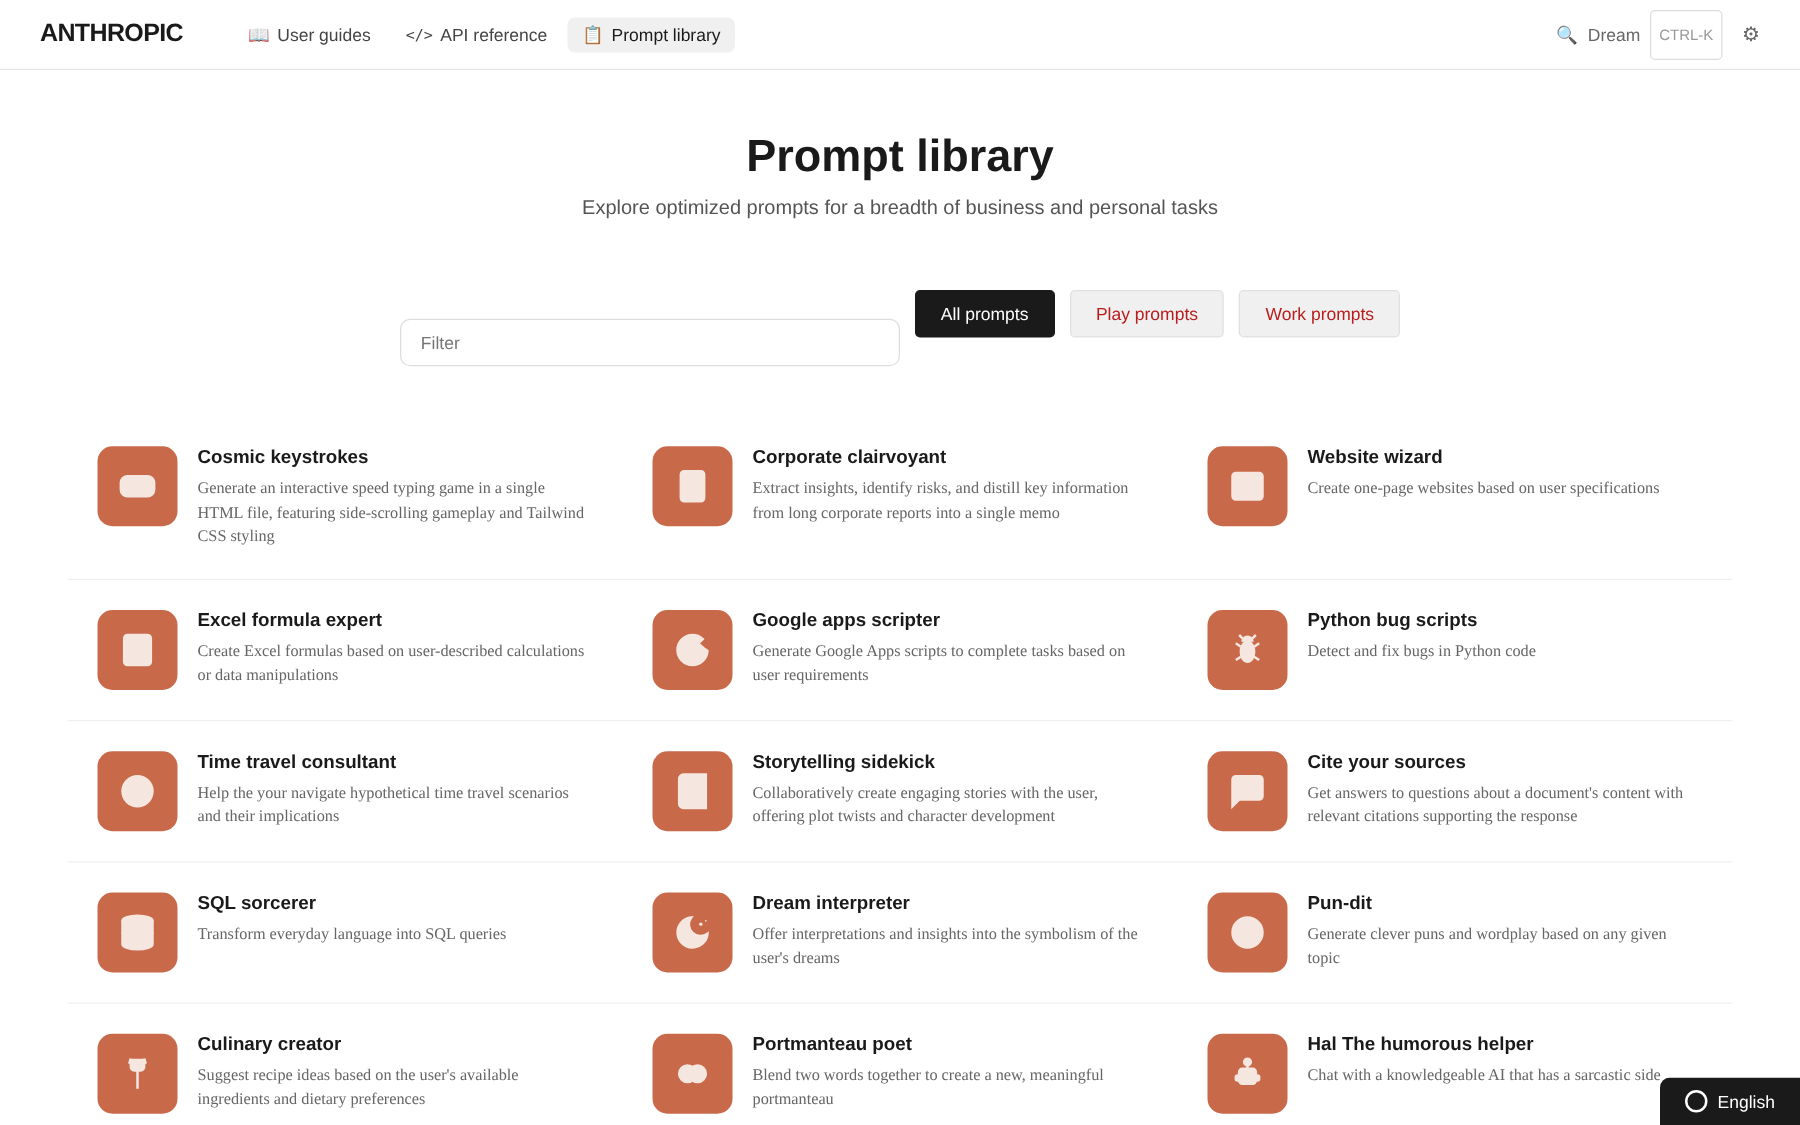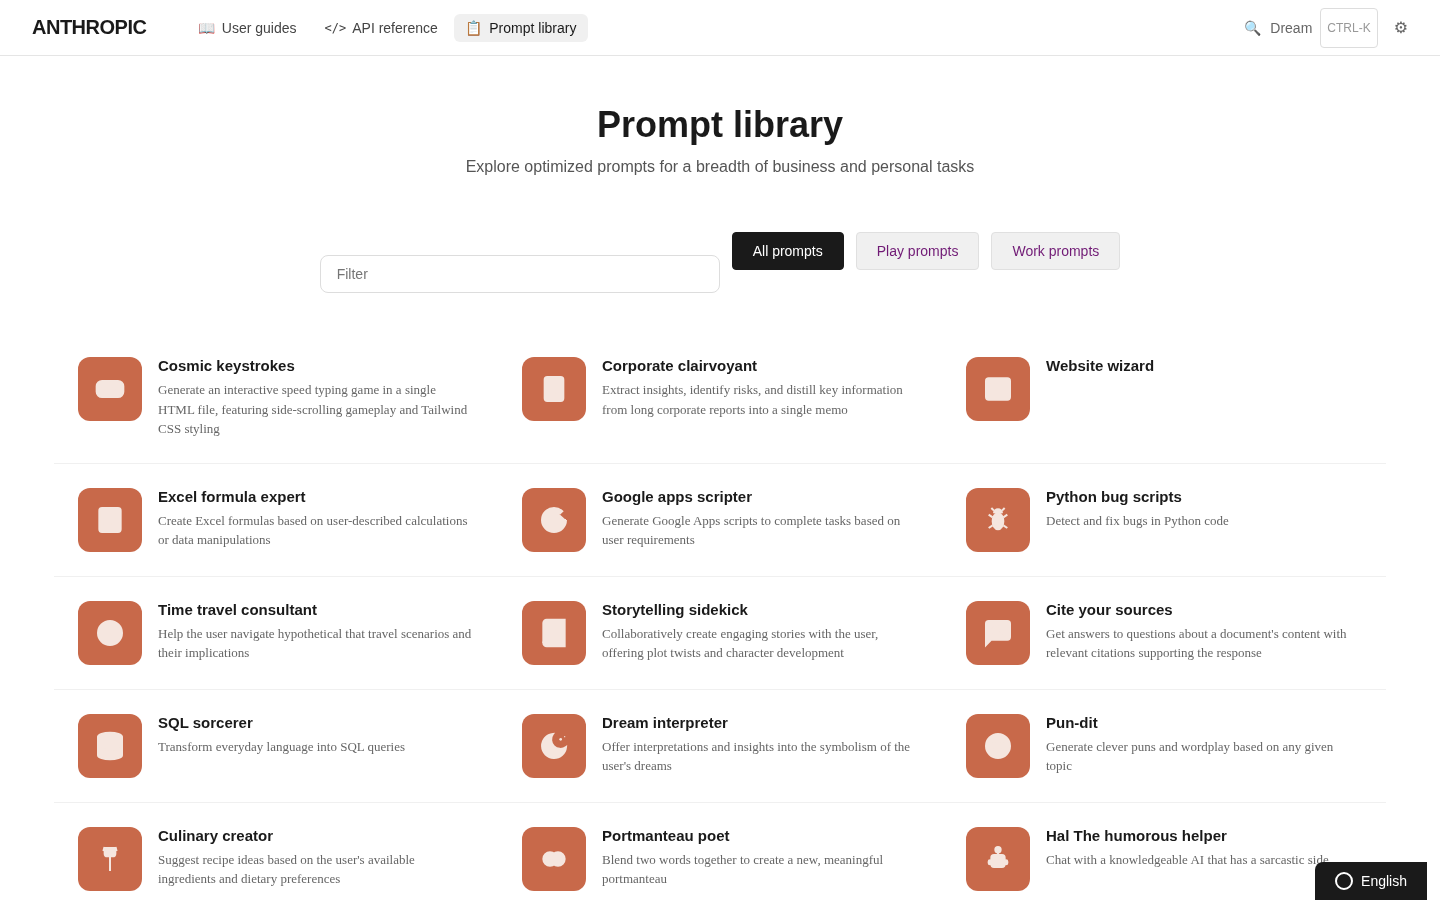--- a/index.html
+++ b/index.html
@@ -20,33 +20,33 @@
     
     .page-header { text-align: center; padding: 48px 0 32px; }
     .page-title { font-size: 36px; font-weight: 700; color: #1a1a1a; margin-bottom: 12px; }
     .page-subtitle { font-size: 16px; color: #555; }
 
     
     .filters { display: flex; align-items: center; justify-content: center; gap: 12px; margin-bottom: 40px; }
     .filter-input { width: 400px; padding: 10px 16px; border: 1px solid #ddd; border-radius: 8px; font-size: 14px; color: #999; outline: none; margin-top: 47px; }
     .filter-btn { padding: 10px 20px; border-radius: 4px; font-size: 14px; font-weight: 500; cursor: pointer; border: 1px solid transparent; }
     .filter-btn.active { background: #1a1a1a; color: #fff; border-color: #1a1a1a; }
-    .filter-btn.inactive { background: #f0f0f0; color: #701a75; border-color: #e0e0e0; }
+    .filter-btn.inactive { background: #f0f0f0; color: #b91c1c; border-color: #e0e0e0; }
 
     
     .grid { display: grid; grid-template-columns: repeat(3, 1fr); gap: 0; max-width: 1380px; margin: 0 auto; padding: 0 24px; }
     .card { display: flex; align-items: flex-start; gap: 16px; padding: 24px; border-bottom: 1px solid #f0f0f0; cursor: pointer; }
     .card-icon { width: 64px; height: 64px; border-radius: 12px; background: #c8694a; display: flex; align-items: center; justify-content: center; flex-shrink: 0; font-size: 28px; color: #f5e6df; }
     .card-icon svg { width: 32px; height: 32px; fill: #f5e6df; }
     .card-content { flex: 1; }
     .card-title { font-size: 15px; font-weight: 600; color: #1a1a1a; margin-bottom: 6px; }
     .card-desc { font-size: 13px; color: #666; line-height: 1.5; font-family: Liberation Serif, serif; }
 
     
-    .footer-lang { position: fixed; bottom: 0; right: 13px; background: #1a1a1a; color: #fff; padding: 10px 20px; display: flex; align-items: center; gap: 8px; font-size: 14px; border-radius: 8px 0 0 0; }
+    .footer-lang { position: fixed; bottom: 0; right: 0; background: #1a1a1a; color: #fff; padding: 10px 20px; display: flex; align-items: center; gap: 8px; font-size: 14px; border-radius: 8px 0 0 0; }
     .lang-circle { width: 18px; height: 18px; border: 2px solid #fff; border-radius: 50%; display: inline-block; }
   </style>
 </head>
 <body>
 
 <nav class="nav">
   <div class="nav-left">
     <span class="nav-logo">ANTHROPIC</span>
     <div class="nav-links">
       <a class="nav-link">
@@ -114,20 +114,21 @@
       <div class="card-icon" style="color: rgb(245, 230, 223);">
         <svg viewBox="0 0 24 24" fill="none" stroke="currentColor" stroke-width="1.5">
           <rect x="3" y="4" width="18" height="16" rx="2"></rect>
           <path d="M3 9h18"></path>
           <circle cx="7" cy="6.5" r="0.8" fill="currentColor"></circle>
           <circle cx="10" cy="6.5" r="0.8" fill="currentColor"></circle>
         </svg>
       </div>
       <div class="card-content">
         <div class="card-title">Website wizard</div>
+        <div class="card-desc">Create one-page websites based on user specifications</div>
       </div>
     </div>
     <div class="card">
       <div class="card-icon" style="color: rgb(245, 230, 223);">
         <svg viewBox="0 0 24 24" fill="none" stroke="currentColor" stroke-width="1.5">
           <rect x="4" y="3" width="16" height="18" rx="2"></rect>
           <path d="M8 7h8M8 11h8M8 15h5M4 11h3M4 15h3"></path>
         </svg>
       </div>
       <div class="card-content">
@@ -162,21 +163,21 @@
     </div>
     <div class="card">
       <div class="card-icon" style="color: rgb(245, 230, 223);">
         <svg viewBox="0 0 24 24" fill="none" stroke="currentColor" stroke-width="1.5">
           <circle cx="12" cy="12" r="9"></circle>
           <path d="M12 7v5l3 3"></path>
         </svg>
       </div>
       <div class="card-content">
         <div class="card-title">Time travel consultant</div>
-        <div class="card-desc">Help the user navigate hypothetical that travel scenarios and their implications</div>
+        <div class="card-desc">Help the your navigate hypothetical time travel scenarios and their implications</div>
       </div>
     </div>
     <div class="card">
       <div class="card-icon" style="color: rgb(245, 230, 223);">
         <svg viewBox="0 0 24 24" fill="none" stroke="currentColor" stroke-width="1.5">
           <path d="M4 19.5A2.5 2.5 0 0 1 6.5 17H20"></path>
           <path d="M4 4.5A2.5 2.5 0 0 1 6.5 2H20v20H6.5A2.5 2.5 0 0 1 4 19.5z"></path>
         </svg>
       </div>
       <div class="card-content">

